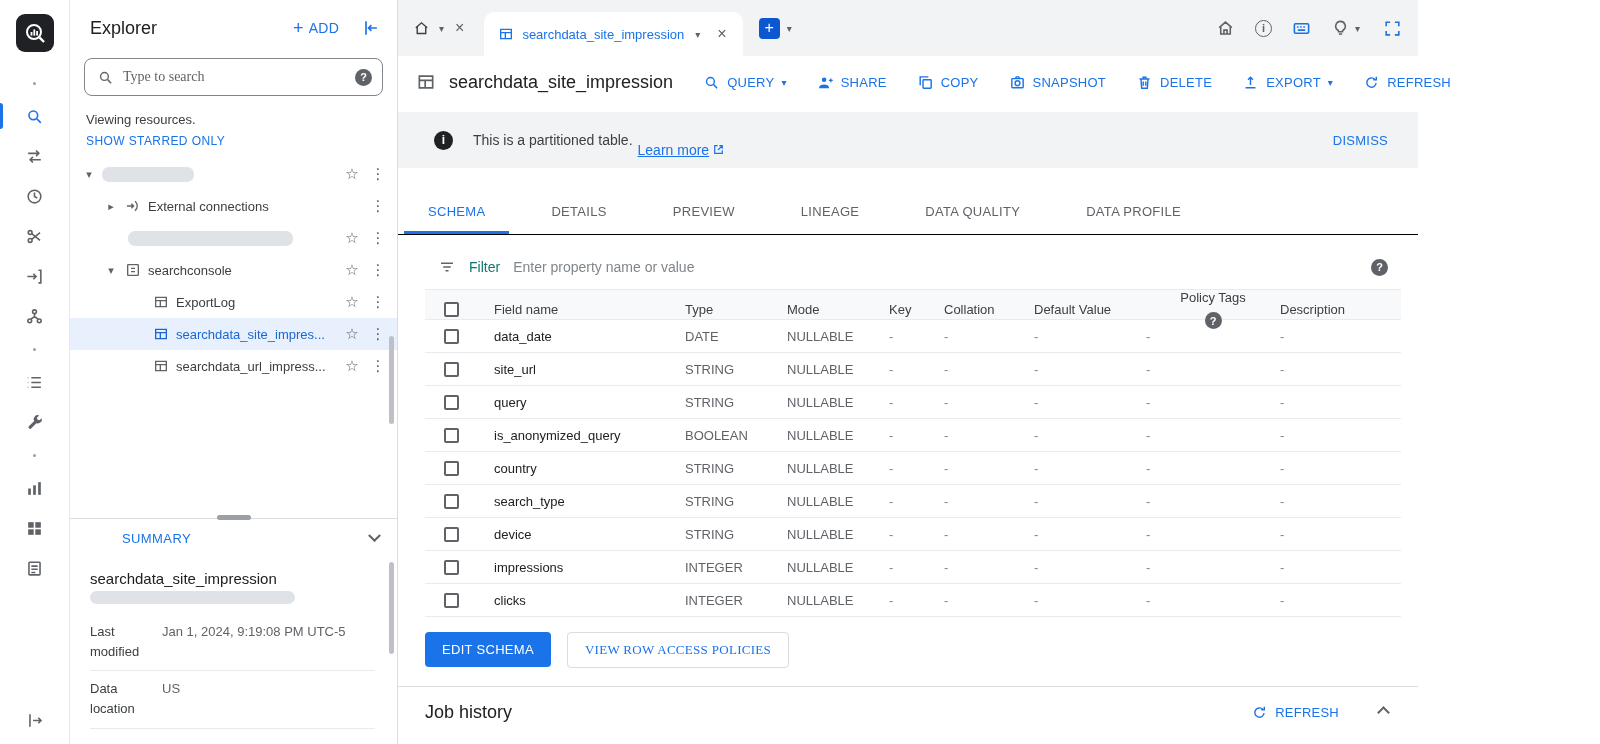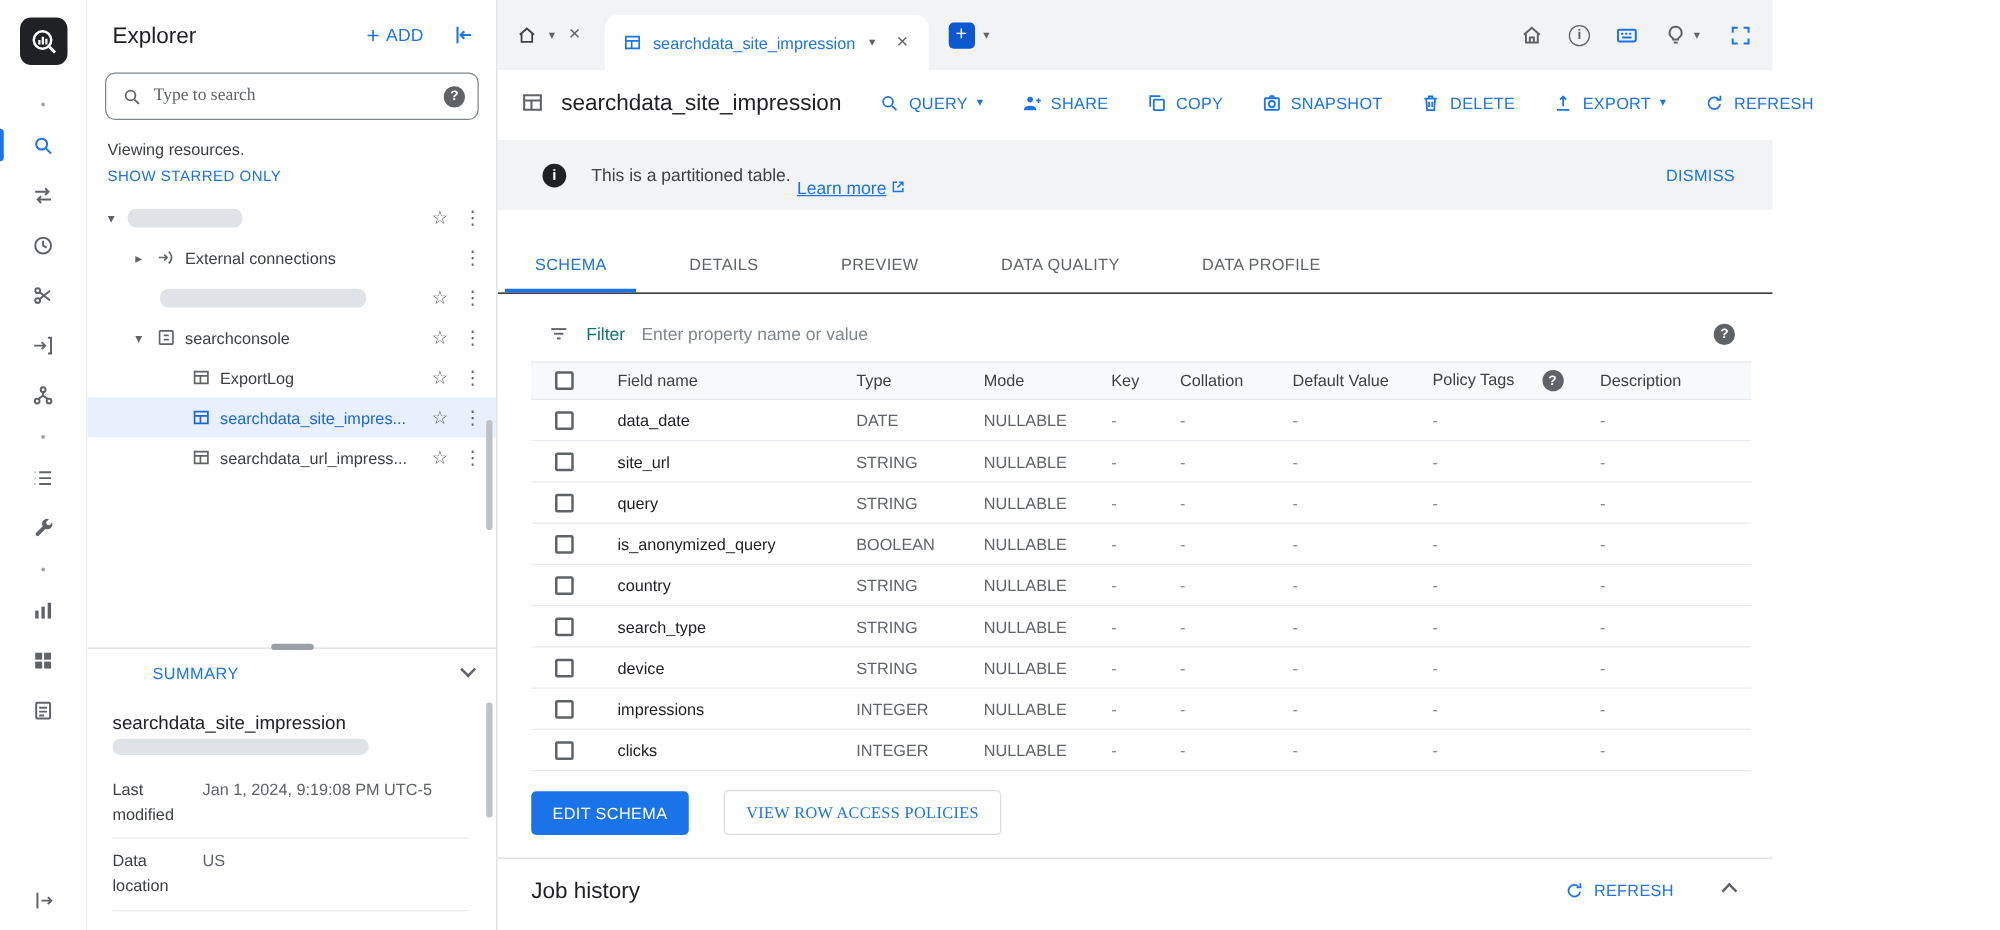--- a/index.html
+++ b/index.html
@@ -117,23 +117,23 @@
   .schema-table { margin:0 17px 0 27px; flex:0 0 auto; }
   .srow { display:grid; grid-template-columns:45px 215px 102px 102px 55px 90px 112px 134px 1fr; align-items:center; height:33px; border-bottom:1px solid #e8eaed; }
   .srow.head { background:#f8f9fa; height:31px; border-top:1px solid #e8eaed; color:#3c4043; font-weight:500; }
   .scell { font-size:13px; white-space:nowrap; overflow:hidden; text-overflow:ellipsis; }
   .c-check { display:flex; align-items:center; padding-left:19px; overflow:visible; }
   .c-name { padding-left:24px; color:#202124; }
   .head .c-name { color:#3c4043; }
   .c-sec { color:#5f6368; }
   .dim { color:#80868b; }
   .checkbox { width:15px; height:15px; border:2px solid #5f6368; border-radius:2px; display:inline-block; cursor:pointer; background:#fff; }
-  .c-policy { display:flex; gap:22px; overflow:visible; }
-
-  .btnrow { display:flex; align-items:center; gap:28px; padding:15px 0 18px 27px; flex:0 0 auto; }
+  .c-policy { display:flex; align-items:center; gap:7px; overflow:visible;flex-direction:column; }
+
+  .btnrow { display:flex; align-items:flex-start; gap:16px; padding:15px 0 18px 27px; flex:0 0 auto; }
   .btn-primary { background:#1a73e8; color:#fff; border:none; border-radius:4px; padding:10px 17px; font-size:13px; font-weight:500; letter-spacing:.3px; font-family:inherit; cursor:pointer; }
   .btn-secondary { background:#fff; color:#1a73e8; border:1px solid #dadce0; border-radius:4px; padding:9px 17px; font-size:13px; font-weight:500; letter-spacing:.3px; font-family:Liberation Serif, serif; cursor:pointer; }
 
   .jobhistory { border-top:1px solid #dadce0; display:flex; align-items:center; padding:15px 30px 15px 27px; flex:0 0 auto; }
   .jh-title { font-size:18px; color:#202124; flex:1; }
   .jh-refresh { display:flex; align-items:center; gap:7px; color:#1a73e8; font-size:13px; font-weight:500; letter-spacing:.25px; cursor:pointer; margin-right:40px; }
   .jh-refresh svg { width:17px; height:17px; }
 </style>
 </head>
 <body>
@@ -479,20 +479,21 @@
             <path d="M13.5 5H19v5.5M19 5l-8 8M19 13.5V19H5V5h5.5"></path>
           </svg>
         </span>
       <span class="dismiss">DISMISS</span>
     </div>
 
     <div class="viewtabs">
       <span class="vtab active">SCHEMA</span>
       <span class="vtab">DETAILS</span>
       <span class="vtab">PREVIEW</span>
+      <span class="vtab">LINEAGE</span>
       <span class="vtab">DATA QUALITY</span>
       <span class="vtab">DATA PROFILE</span>
     </div>
 
     <div class="filterbar">
       <span class="f-ic">
           <svg viewBox="0 0 24 24" fill="currentColor">
             <rect x="4" y="6" width="16" height="2"></rect>
             <rect x="7" y="11" width="10" height="2"></rect>
             <rect x="10" y="16" width="4" height="2"></rect>

